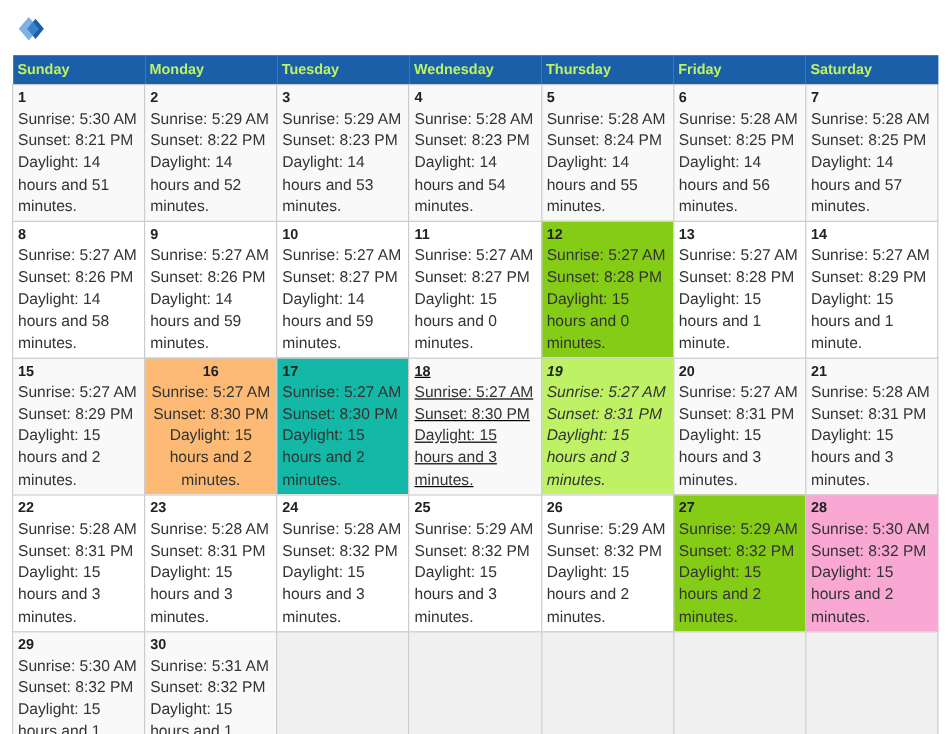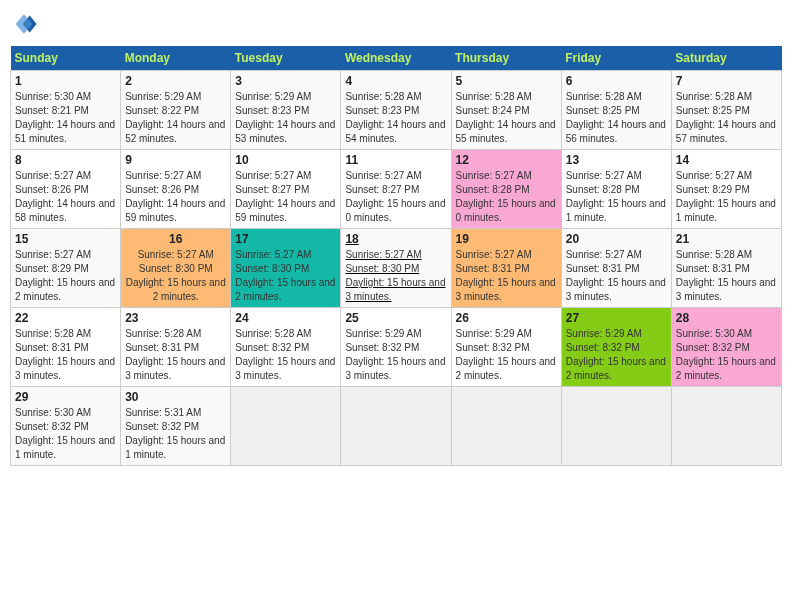--- a/index.html
+++ b/index.html
@@ -80,21 +80,21 @@
       background: #ffffff;
     }
     .day-num {
       font-size: 12px;
       font-weight: bold;
       color: #222;
       display: block;
       margin-bottom: 2px;
     }
     .day-info {
-      font-size: 10px;
+      font-size: 13px;
       color: #333;
       line-height: 1.4;
     }
     .empty-cell {
       background: #f0f0f0 !important;
     }
   </style>
 </head>
 <body>
 
@@ -168,21 +168,21 @@
           <div class="day-info">Sunrise: 5:27 AM<br>Sunset: 8:26 PM<br>Daylight: 14 hours and 59 minutes.</div>
         </td>
         <td style="background: rgb(255, 255, 255);">
           <span class="day-num">10</span>
           <div class="day-info">Sunrise: 5:27 AM<br>Sunset: 8:27 PM<br>Daylight: 14 hours and 59 minutes.</div>
         </td>
         <td style="background: rgb(255, 255, 255); margin-left: 44px;">
           <span class="day-num">11</span>
           <div class="day-info">Sunrise: 5:27 AM<br>Sunset: 8:27 PM<br>Daylight: 15 hours and 0 minutes.</div>
         </td>
-        <td style="background: #f9a8d4;">
+        <td style="background: #84cc16;">
           <span class="day-num">12</span>
           <div class="day-info">Sunrise: 5:27 AM<br>Sunset: 8:28 PM<br>Daylight: 15 hours and 0 minutes.</div>
         </td>
         <td style="background: rgb(255, 255, 255);">
           <span class="day-num">13</span>
           <div class="day-info">Sunrise: 5:27 AM<br>Sunset: 8:28 PM<br>Daylight: 15 hours and 1 minute.</div>
         </td>
         <td style="background: rgb(255, 255, 255);">
           <span class="day-num">14</span>
           <div class="day-info">Sunrise: 5:27 AM<br>Sunset: 8:29 PM<br>Daylight: 15 hours and 1 minute.</div>
@@ -198,21 +198,21 @@
           <div class="day-info">Sunrise: 5:27 AM<br>Sunset: 8:30 PM<br>Daylight: 15 hours and 2 minutes.</div>
         </td>
         <td style="background: #14b8a6;">
           <span class="day-num">17</span>
           <div class="day-info">Sunrise: 5:27 AM<br>Sunset: 8:30 PM<br>Daylight: 15 hours and 2 minutes.</div>
         </td>
         <td style="background: rgb(249, 249, 249); text-decoration: underline;">
           <span class="day-num">18</span>
           <div class="day-info">Sunrise: 5:27 AM<br>Sunset: 8:30 PM<br>Daylight: 15 hours and 3 minutes.</div>
         </td>
-        <td style="background: #fdba74;">
+        <td style="background: #bef264; font-style: italic;">
           <span class="day-num">19</span>
           <div class="day-info">Sunrise: 5:27 AM<br>Sunset: 8:31 PM<br>Daylight: 15 hours and 3 minutes.</div>
         </td>
         <td style="background: rgb(249, 249, 249);">
           <span class="day-num">20</span>
           <div class="day-info">Sunrise: 5:27 AM<br>Sunset: 8:31 PM<br>Daylight: 15 hours and 3 minutes.</div>
         </td>
         <td style="background: rgb(249, 249, 249);">
           <span class="day-num">21</span>
           <div class="day-info">Sunrise: 5:28 AM<br>Sunset: 8:31 PM<br>Daylight: 15 hours and 3 minutes.</div>

